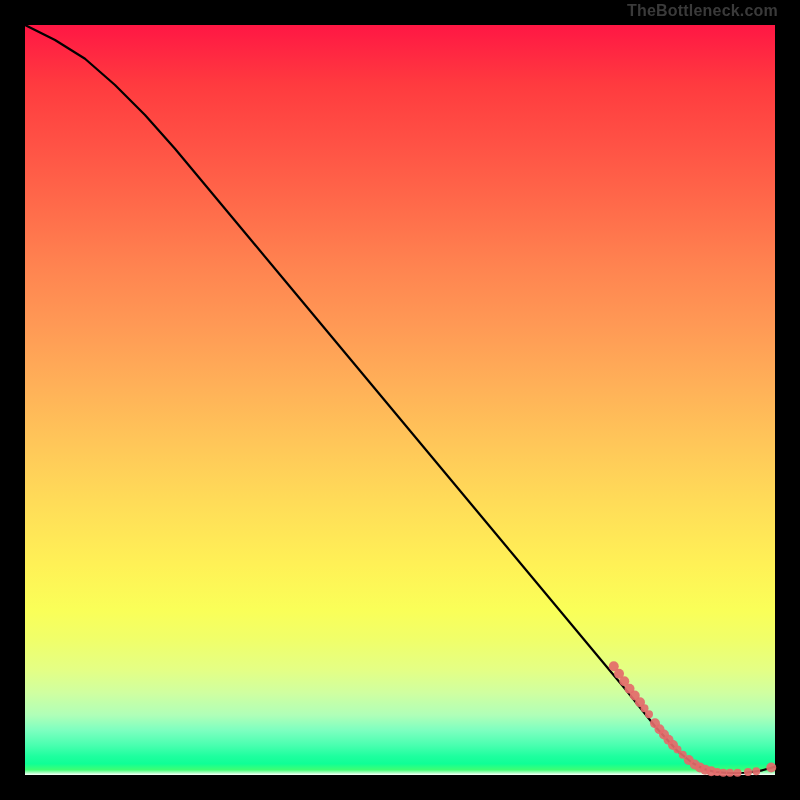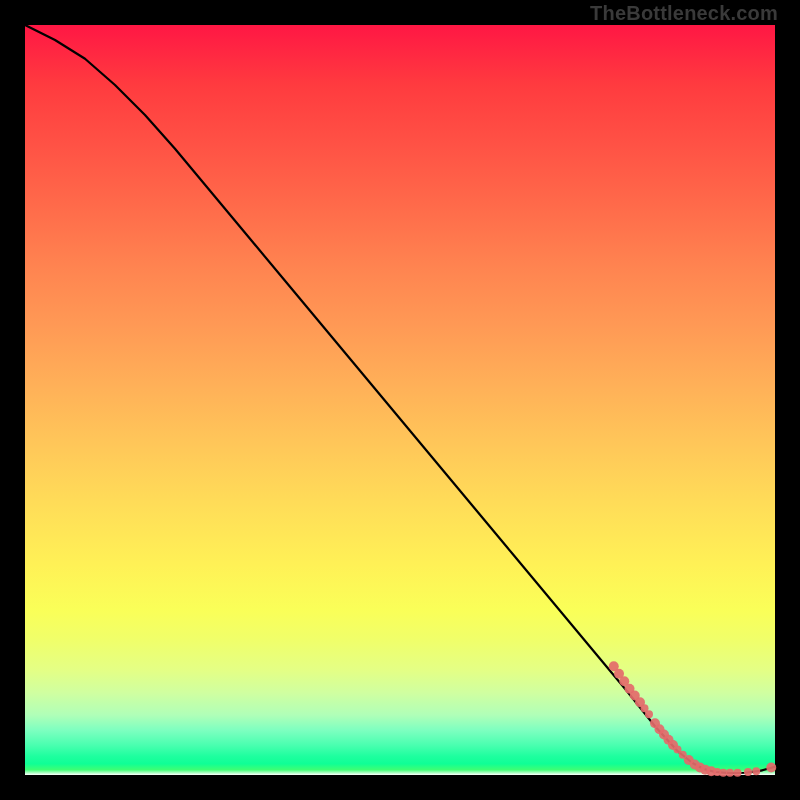--- a/index.html
+++ b/index.html
@@ -48,21 +48,21 @@
       #0fff96 98.5%,
       #3dff74 99.3%,
       #ffffff 100%
     );
   }
   .watermark {
     position: absolute;
     top: 2px;
     right: 22px;
     color: #3a3a3a;
-    font-size: 20px;
+    font-size: 16px;
     font-weight: 600;
     letter-spacing: 0.2px;
     user-select: none;
   }
   svg.overlay {
     position: absolute;
     left: 25px;
     top: 25px;
     width: 750px;
     height: 750px;

